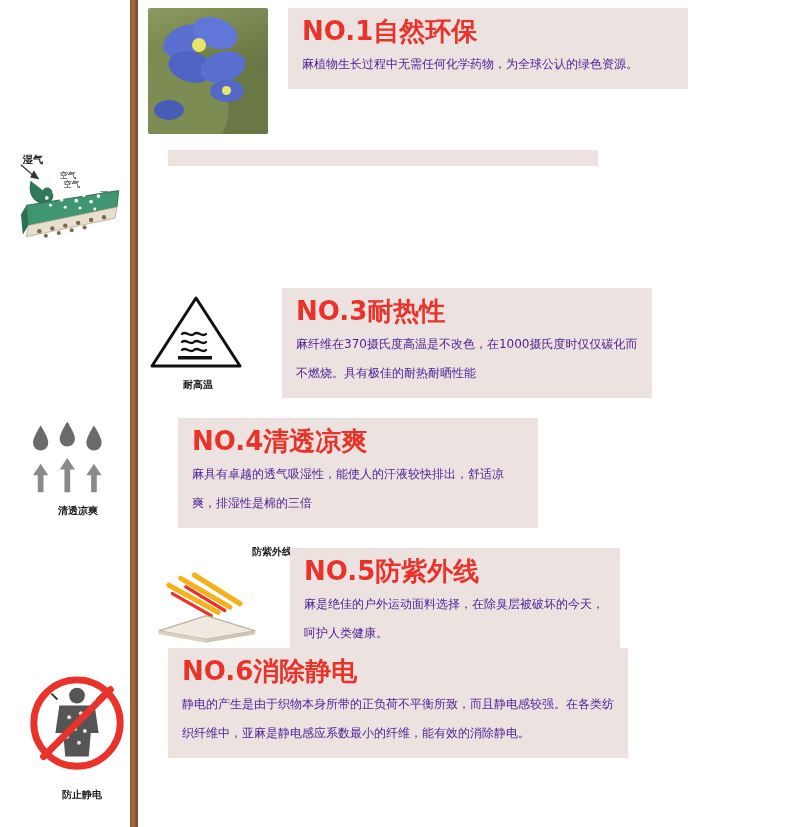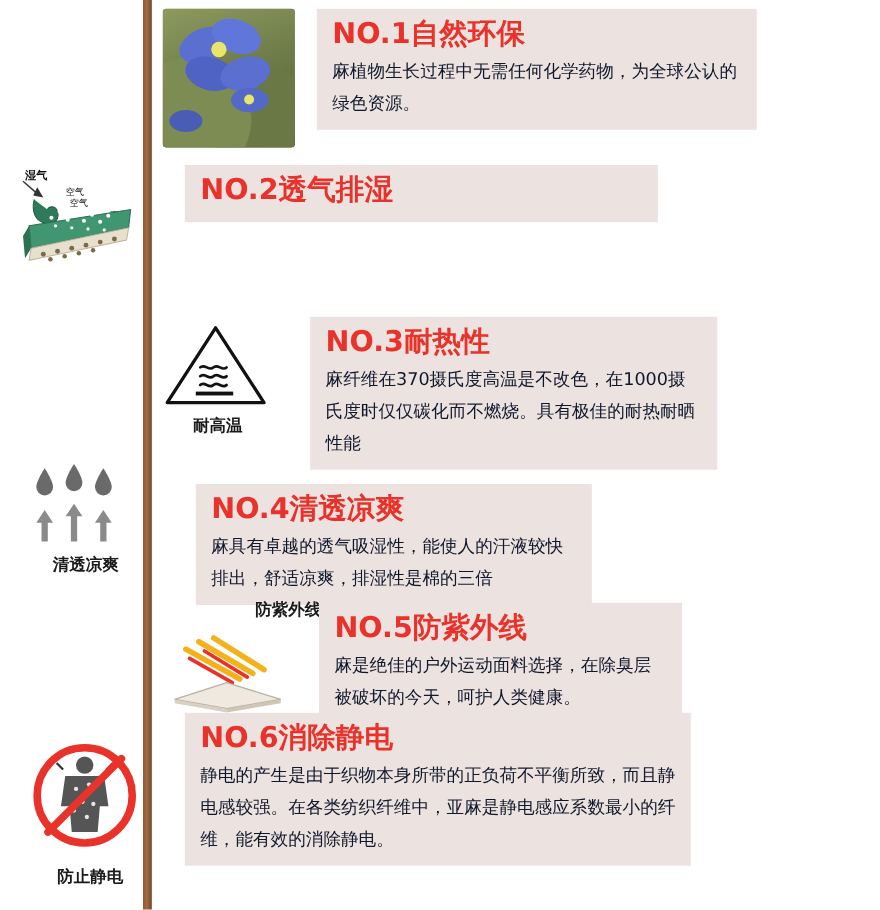--- a/index.html
+++ b/index.html
@@ -41,28 +41,28 @@
   .title {
     color: #e8322a;
     font-size: 26px;
     font-weight: bold;
     letter-spacing: 0px;
     line-height: 34px;
     margin: 0 0 2px 0;
     white-space: nowrap;
   }
   .body {
-    color: #0f172a;
-    font-size: 16px;
+    color: #4c1d95;
+    font-size: 12px;
     line-height: 29px;
     margin: 0;
   }
   .caption {
     text-align: center;
-    font-size: 15px;
+    font-size: 10px;
     font-weight: bold;
     color: #1a1a1a;
     margin-top: 2px;
   }
   .art {
     position: absolute;
   }
 
   
   .photo {
@@ -168,21 +168,20 @@
           <circle cx="98" cy="50" r="2"></circle>
         <circle cx="46" cy="60" r="1.6"></circle>
           <circle cx="62" cy="62" r="1.6"></circle>
         <circle cx="78" cy="63" r="1.6"></circle>
           <circle cx="94" cy="64" r="1.6"></circle>
       </g>
     </svg>
   </div>
   <div class="entry" style="left:168px; top:150px;">
     <div class="panel" style="width:430px;">
-      <p class="title">NO.2透气排湿</p>
     </div>
   </div>
 
   <div class="art" style="left:148px; top:292px; width:100px;">
     <svg class="heatsign" viewBox="0 0 96 80" width="96" height="80">
       <path d="M48 6 L92 74 L4 74 Z" fill="#ffffff" stroke="#111" stroke-width="3" stroke-linejoin="round"></path>
       <g stroke="#111" stroke-width="2.4" fill="none" stroke-linecap="round">
         <path d="M34 42 C38 38 42 46 46 42 C50 38 54 46 58 42"></path>
         <path d="M34 50 C38 46 42 54 46 50 C50 46 54 54 58 50"></path>
         <path d="M34 58 C38 54 42 62 46 58 C50 54 54 62 58 58"></path>
@@ -206,21 +205,21 @@
         <path d="M78 8 C78 8 70 20 70 26 a8 8 0 0 0 16 0 C86 20 78 8 78 8 Z"></path>
       </g>
       <g fill="#8a8a8a">
         <path d="M22 48 L30 60 L25 60 L25 78 L19 78 L19 60 L14 60 Z"></path>
         <path d="M50 42 L58 54 L53 54 L53 78 L47 78 L47 54 L42 54 Z"></path>
         <path d="M78 48 L86 60 L81 60 L81 78 L75 78 L75 60 L70 60 Z"></path>
       </g>
     </svg>
     <div class="caption">清透凉爽</div>
   </div>
-  <div class="entry" style="left:168px; top:440px;padding-left:10px;">
+  <div class="entry" style="left:168px; top:418px;padding-left:10px;">
     <div class="panel" style="width:360px;">
       <p class="title">NO.4清透凉爽</p>
       <p class="body">麻具有卓越的透气吸湿性，能使人的汗液较快排出，舒适凉爽，排湿性是棉的三倍</p>
     </div>
   </div>
 
   <div class="art" style="left:152px; top:545px; width:140px;">
     <div class="caption" style="text-align:right; margin:0 0 4px 12px;">防紫外线</div>
     <svg class="uv" viewBox="0 0 130 86" width="130" height="86">
       <g stroke="#f3b21c" stroke-width="6" stroke-linecap="round">

